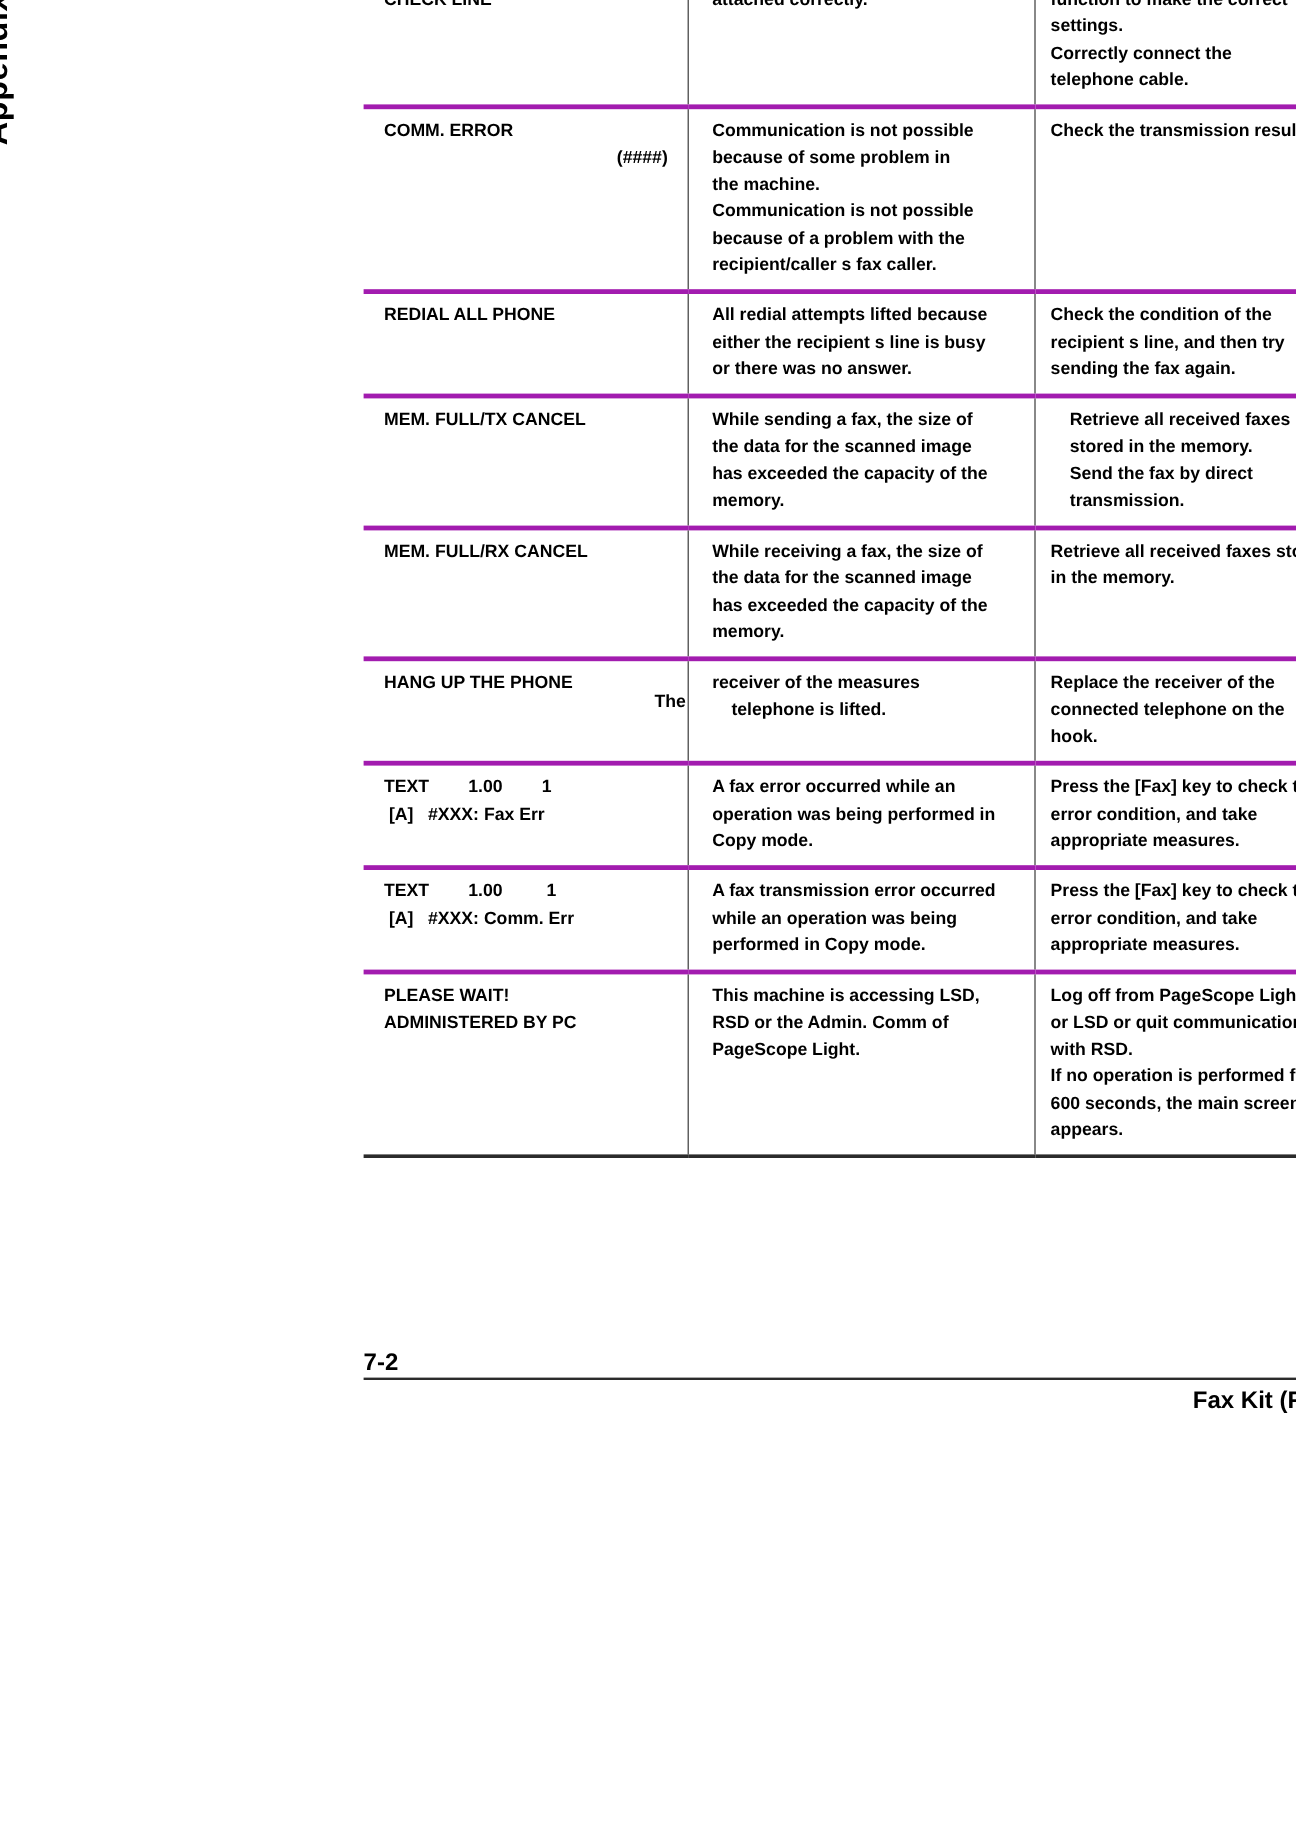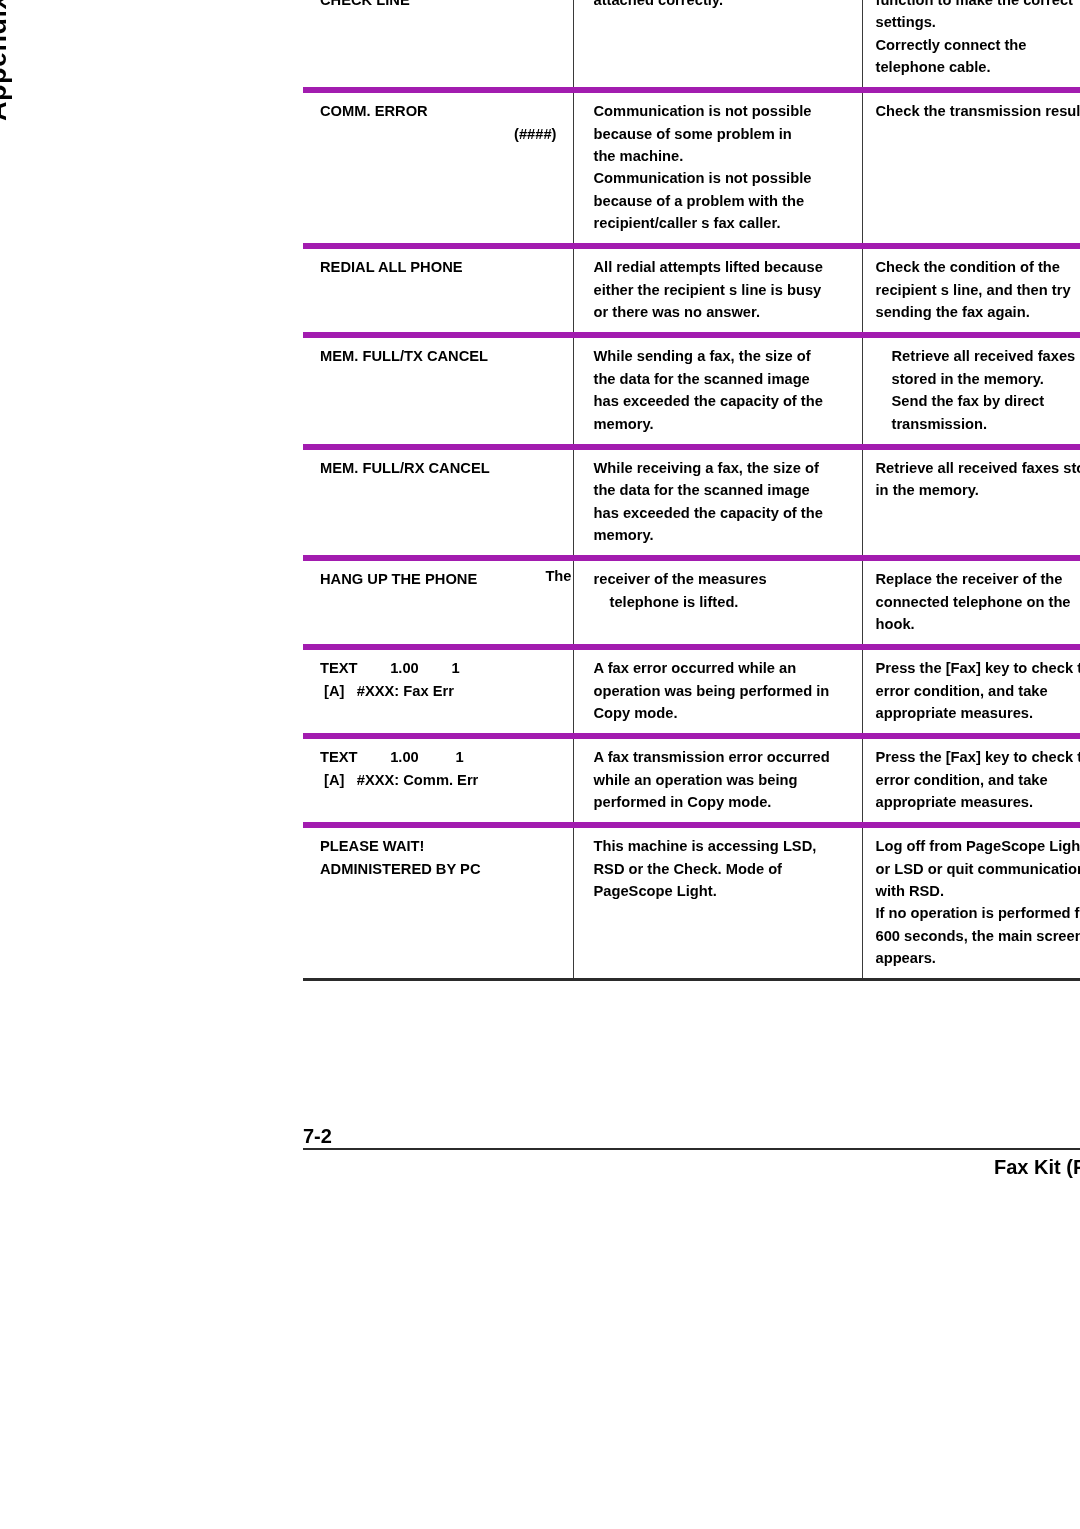--- a/index.html
+++ b/index.html
@@ -39,21 +39,21 @@
     width: 900px;           
   }
   table.err-table {
     border-collapse: collapse;
     table-layout: fixed;
     width: 900px;
     font-size: 14.7px;
     font-weight: bold;
   }
   table.err-table td {
-    border-top: 6px solid #a21caf;
+    border-top: 4px solid #a21caf;
     border-right: 1.6px solid #3a3a3a;
     padding: 7px 0 9px 0;
     vertical-align: top;
     line-height: 1.52;
   }
   table.err-table tr:first-child > td {
     border-top: none;
   }
   table.err-table tr.last-row > td {
     border-bottom: 3.4px solid #2b2b2b;
@@ -74,21 +74,21 @@
   .code-center { text-align: left; }
   .code-right  { text-align: right; padding-right: 8px; }
 
   
   .hang-left {
     position: relative;
   }
   .hang-left .hang-word {
     position: absolute;
     right: 1px;
-    top: 4px;
+    top: 23px;
     white-space: nowrap;
   }
 
   .desc-line, .action-line { white-space: normal; }
 
   
   .footer-rule {
     position: absolute;
     left: 303px;
     top: 1148px;
@@ -259,21 +259,21 @@
         </td>
       </tr>
 
       <tr class="last-row">
         <td class="code-cell">
           <div class="code-line code-center">PLEASE WAIT!</div>
           <div class="code-line code-center">ADMINISTERED BY PC</div>
         </td>
         <td class="desc-cell">
           <div class="desc-line">This machine is accessing LSD,</div>
-          <div class="desc-line">RSD or the Check. Mode of</div>
+          <div class="desc-line">RSD or the Admin. Comm of</div>
           <div class="desc-line">PageScope Light.</div>
         </td>
         <td class="action-cell">
           <div class="action-line">Log off from PageScope Light</div>
           <div class="action-line">or LSD or quit communication</div>
           <div class="action-line">with RSD.</div>
           <div class="action-line">If no operation is performed for</div>
           <div class="action-line">600 seconds, the main screen</div>
           <div class="action-line">appears.</div>
         </td>

